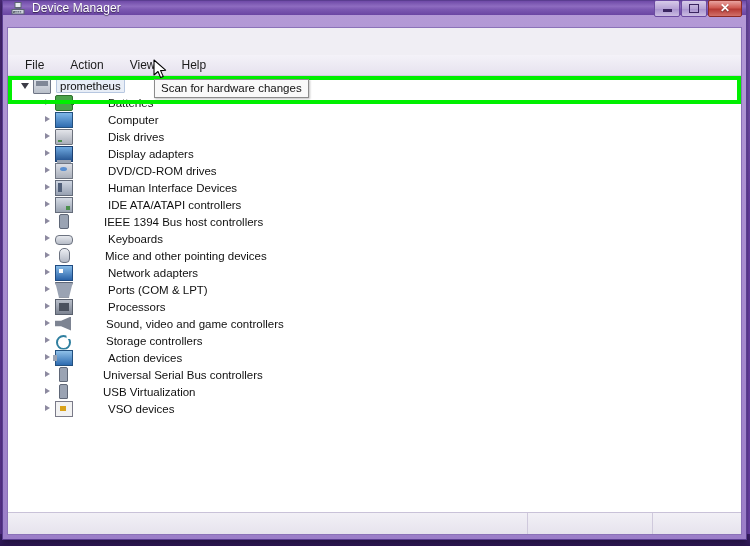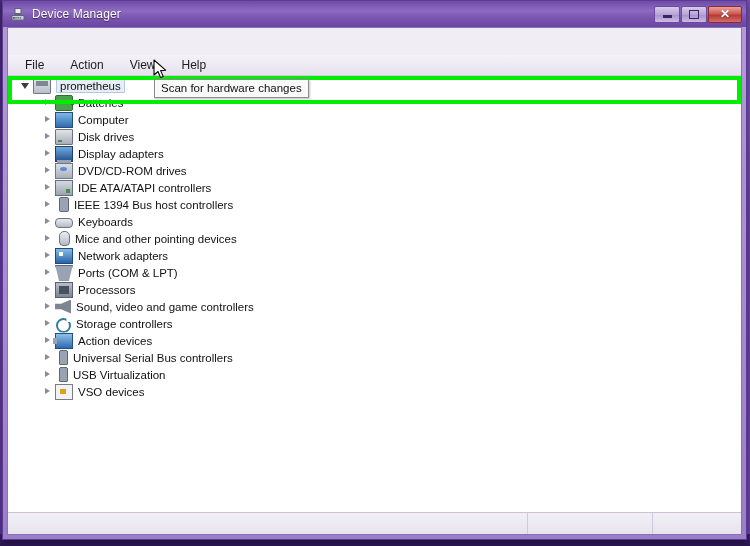--- a/index.html
+++ b/index.html
@@ -24,21 +24,21 @@
   
   #window{
     position:absolute;left:2px;top:0px;width:745px;height:540px;
     background:linear-gradient(180deg,#b49ad6 0%,#9b7ec8 100%);
     border:1px solid #5a3d90;
     box-sizing:border-box;
     box-shadow:0 2px 6px rgba(0,0,0,.45);
   }
   
   #titlebar{
-    position:absolute;left:0;top:0;right:0;height:26px;
+    position:absolute;left:0;top:0;right:0;height:14px;
     background:linear-gradient(180deg,#6f4aa8 0%,#8e6cc0 38%,#7c58b2 60%,#6a45a2 100%);
     display:flex;align-items:center;
   }
   #title-icon{
     width:16px;height:16px;margin-left:7px;margin-right:6px;
     position:relative;flex:0 0 auto;
   }
   #title-text{
     color:#ffffff;font-size:12px;
     text-shadow:0 1px 1px rgba(0,0,0,.55);
@@ -138,21 +138,21 @@
     content:"";position:absolute;left:3px;top:2px;width:0;height:0;
     border-top:3.5px solid transparent;border-bottom:3.5px solid transparent;
     border-left:5px solid #8d8aa0;
   }
   .chev-open::after{
     left:1px;top:3px;
     border-left:4px solid transparent;border-right:4px solid transparent;
     border-top:6px solid #3c3c46;border-bottom:none;
   }
   .node-icon{width:16px;height:14px;margin-right:5px;flex:0 0 auto;position:relative;}
-  .node-label{font-size:11.5px;color:#101010;}
+  .node-label{font-size:11.5px;color:#101010;margin-left:30px;}
   .root-label{
     font-size:11.5px;color:#101010;
     background:#e8eef7;border:1px solid #b7c7e0;padding:0 3px;border-radius:1px;
   }
   
   .ni-pc{background:linear-gradient(180deg,#dfe3ea,#b9bfc9);border:1px solid #6e7585;border-radius:1px;}
   .ni-pc::after{content:"";position:absolute;left:2px;top:2px;right:2px;height:5px;background:#7f8796;}
   .ni-batt{background:#4aa34a;border:1px solid #2f6f2f;border-radius:2px;}
   .ni-batt::after{content:"";position:absolute;right:-2px;top:4px;width:3px;height:5px;background:#2f6f2f;}
   .ni-comp{background:linear-gradient(180deg,#7fb7e8,#2f6cb0);border:1px solid #23507f;}
@@ -315,20 +315,25 @@
         <div class="node-icon ni-display"></div>
         <span class="node-label">Display adapters</span>
       </div>
 
       <div class="tree-row child">
         <div class="chev"></div>
         <div class="node-icon ni-dvd"></div>
         <span class="node-label">DVD/CD-ROM drives</span>
       </div>
 
+      <div class="tree-row child">
+        <div class="chev"></div>
+        <div class="node-icon ni-hid"></div>
+        <span class="node-label">Human Interface Devices</span>
+      </div>
 
       <div class="tree-row child">
         <div class="chev"></div>
         <div class="node-icon ni-ide"></div>
         <span class="node-label">IDE ATA/ATAPI controllers</span>
       </div>
 
       <div class="tree-row child">
         <div class="chev"></div>
         <div class="node-icon ni-ieee"></div>

